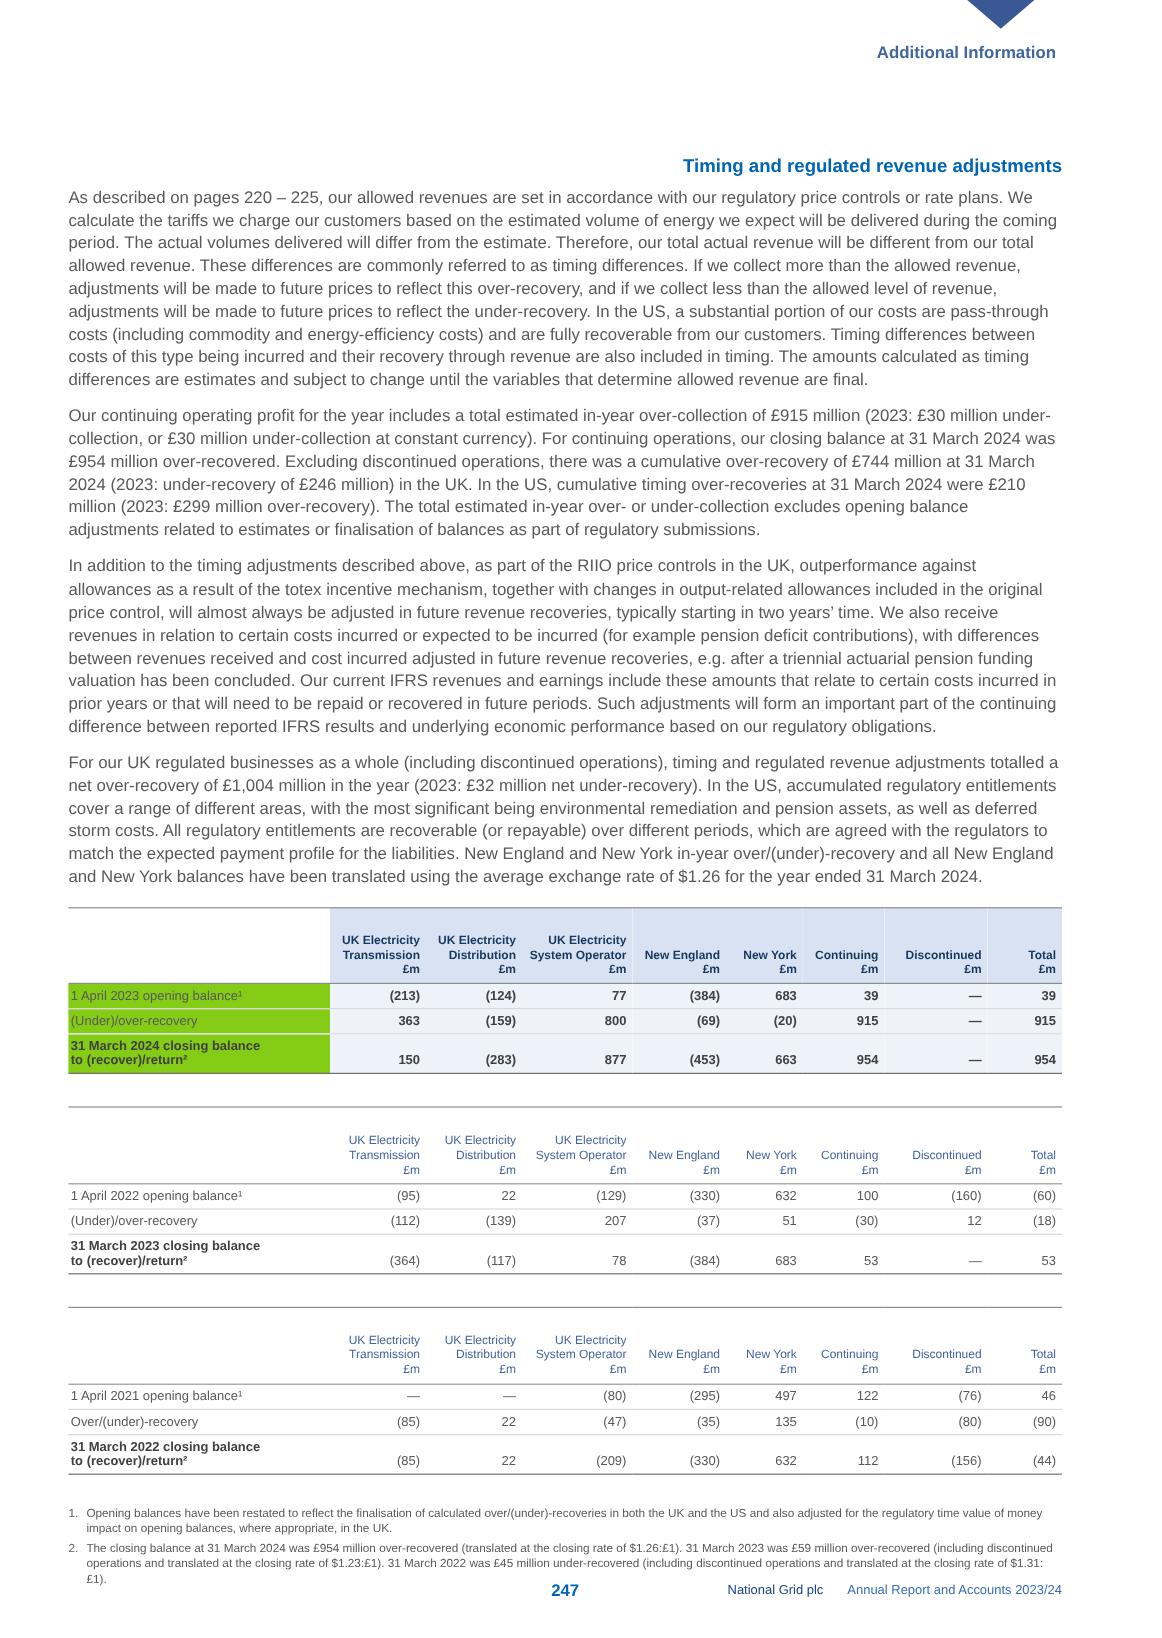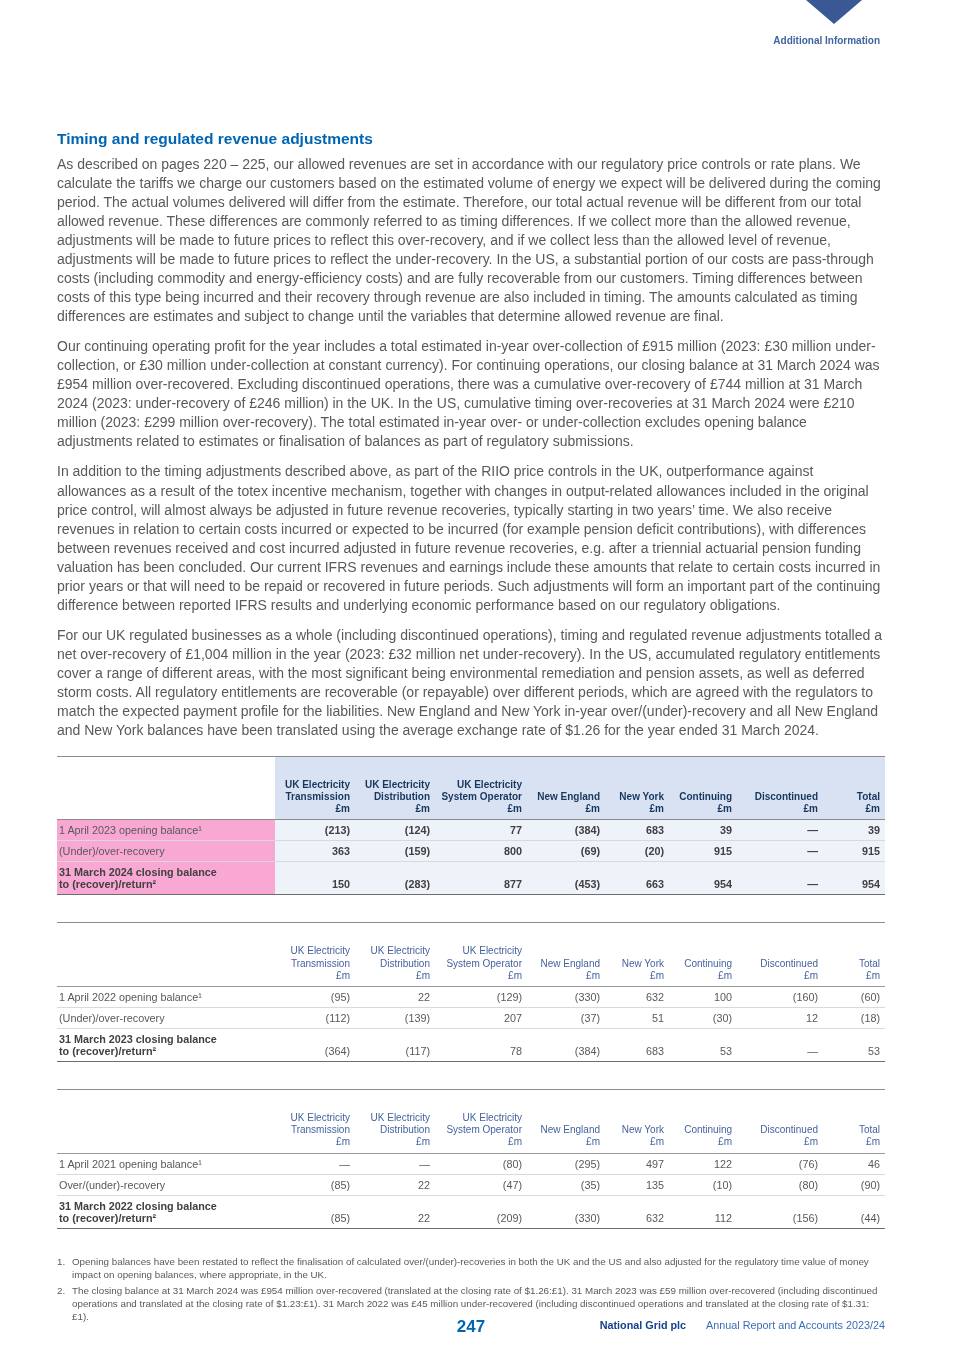--- a/index.html
+++ b/index.html
@@ -14,26 +14,27 @@
   
   .corner-triangle{
     position:absolute;top:0;right:106px;
     width:0;height:0;
     border-left:28px solid transparent;
     border-right:28px solid transparent;
     border-top:24px solid #3a5894;
   }
   .section-label{
     position:absolute;top:35px;right:88px;
-    font-size:10px;font-weight:bold;color:#41659f;
+    font-size:14px;font-weight:bold;color:#41659f;
   }
   .content{position:absolute;left:57px;right:83px;top:130px;}
   h1.heading{
     font-size:15.5px;font-weight:bold;color:#0065b3;
     margin:0 0 7px 0;
+    text-align:right;
   }
   p.body{
     font-size:14px;line-height:1.36;color:#58595b;
     margin:0 0 11px 0;
   }
   .tables{margin-top:16px;}
   table.fin{
     width:100%;border-collapse:collapse;table-layout:fixed;
     margin-bottom:27px;
     border-top:1px solid #8c8c8c;
@@ -58,38 +59,38 @@
   .fin .total-row td.lbl{font-weight:bold;color:#414042;}
   
   .fin.hl thead th{
     background:#d9e2f2;color:#17375e;font-weight:bold;
     border-bottom:1px solid #8c8c8c;
   }
   .fin.hl thead th.lbl{background:#ffffff;}
   .fin.hl tbody td{
     font-weight:bold;color:#414042;background:#eef2f9;
   }
-  .fin.hl tbody td.lbl{background:#f9a8d4;font-weight:normal;color:#58595b;}
+  .fin.hl tbody td.lbl{background:#84cc16;font-weight:normal;color:#58595b;}
   .fin.hl .total-row td.lbl{font-weight:bold;color:#414042;}
   
   .footnotes{margin-top:4px;}
   .footnote{display:flex;font-size:9.8px;line-height:1.32;color:#58595b;margin-bottom:4px;}
   .fn-num{width:15px;flex:none;}
   .fn-text{flex:1;}
   
   .footer{
     position:absolute;left:57px;right:83px;bottom:30px;height:18px;
     font-size:10.8px;
   }
   .page-number{
     position:absolute;left:0;right:0;text-align:center;
-    color:#0065b3;font-weight:bold;font-size:17px;
+    color:#0065b3;font-weight:bold;font-size:14px;
   }
   .footer-right{position:absolute;right:0;top:2px;color:#3a6db8;}
-  .company{font-weight:bold;color:#16418c;margin-right:20px;}
+  .company{font-weight:normal;color:#16418c;margin-right:20px;}
 </style>
 </head>
 <body>
 
 <div class="page">
 
   <div class="corner-triangle"></div>
   <div class="section-label">Additional Information</div>
 
   <div class="content">

